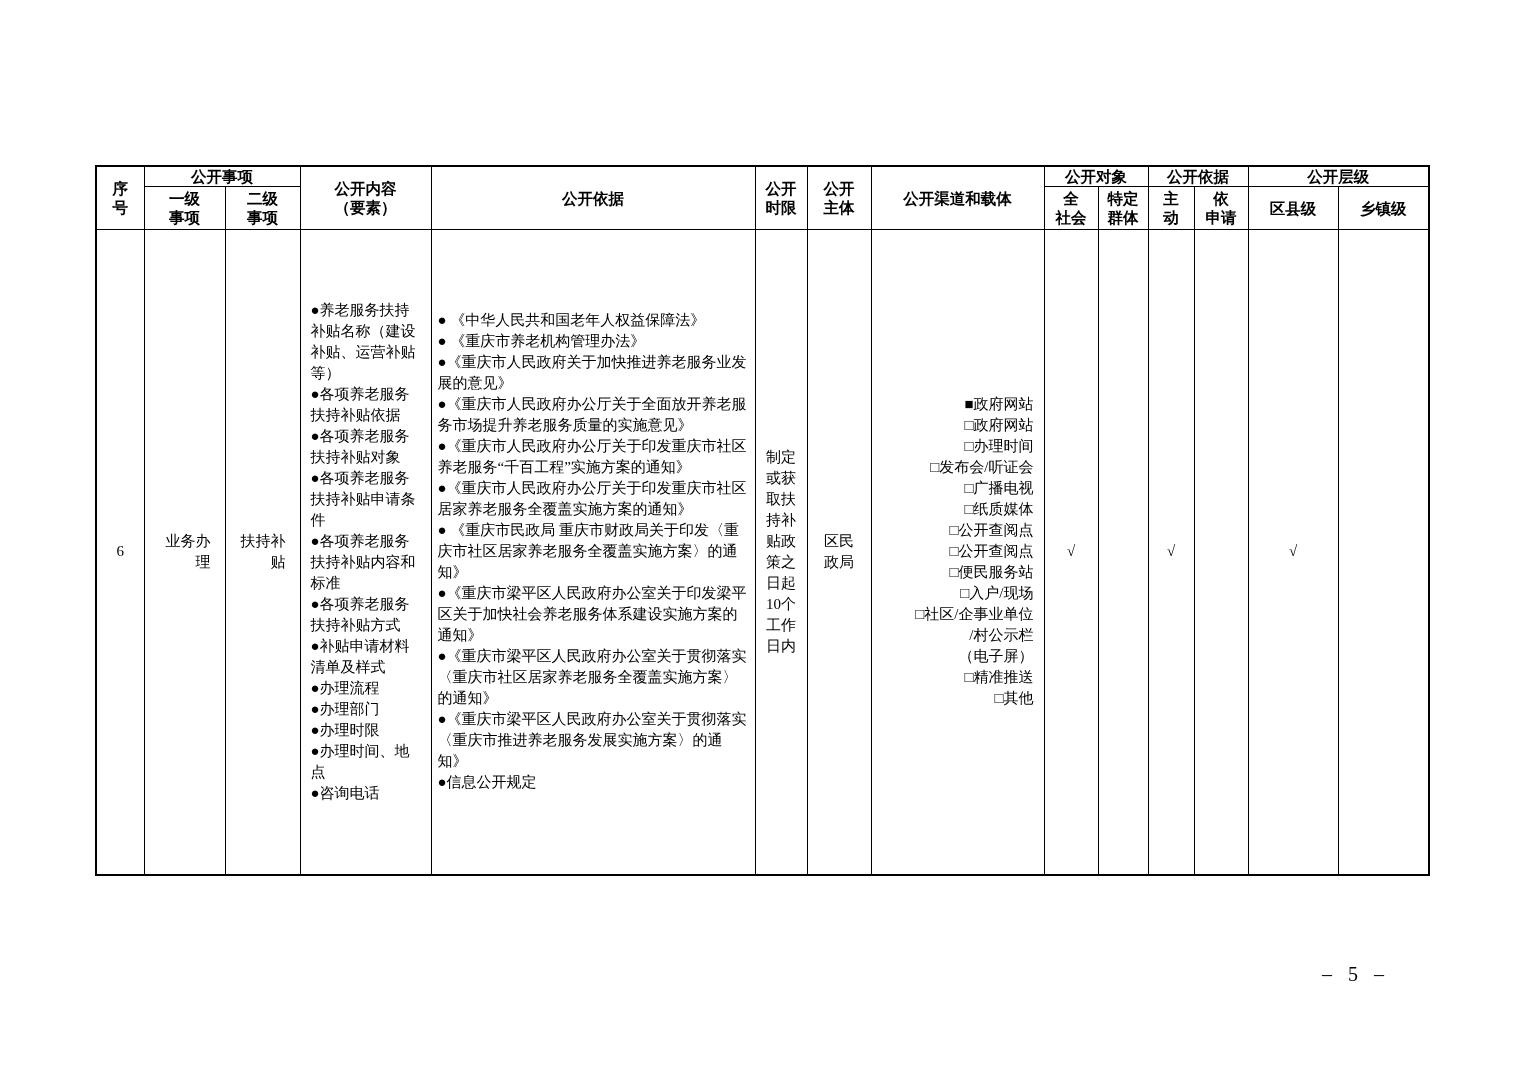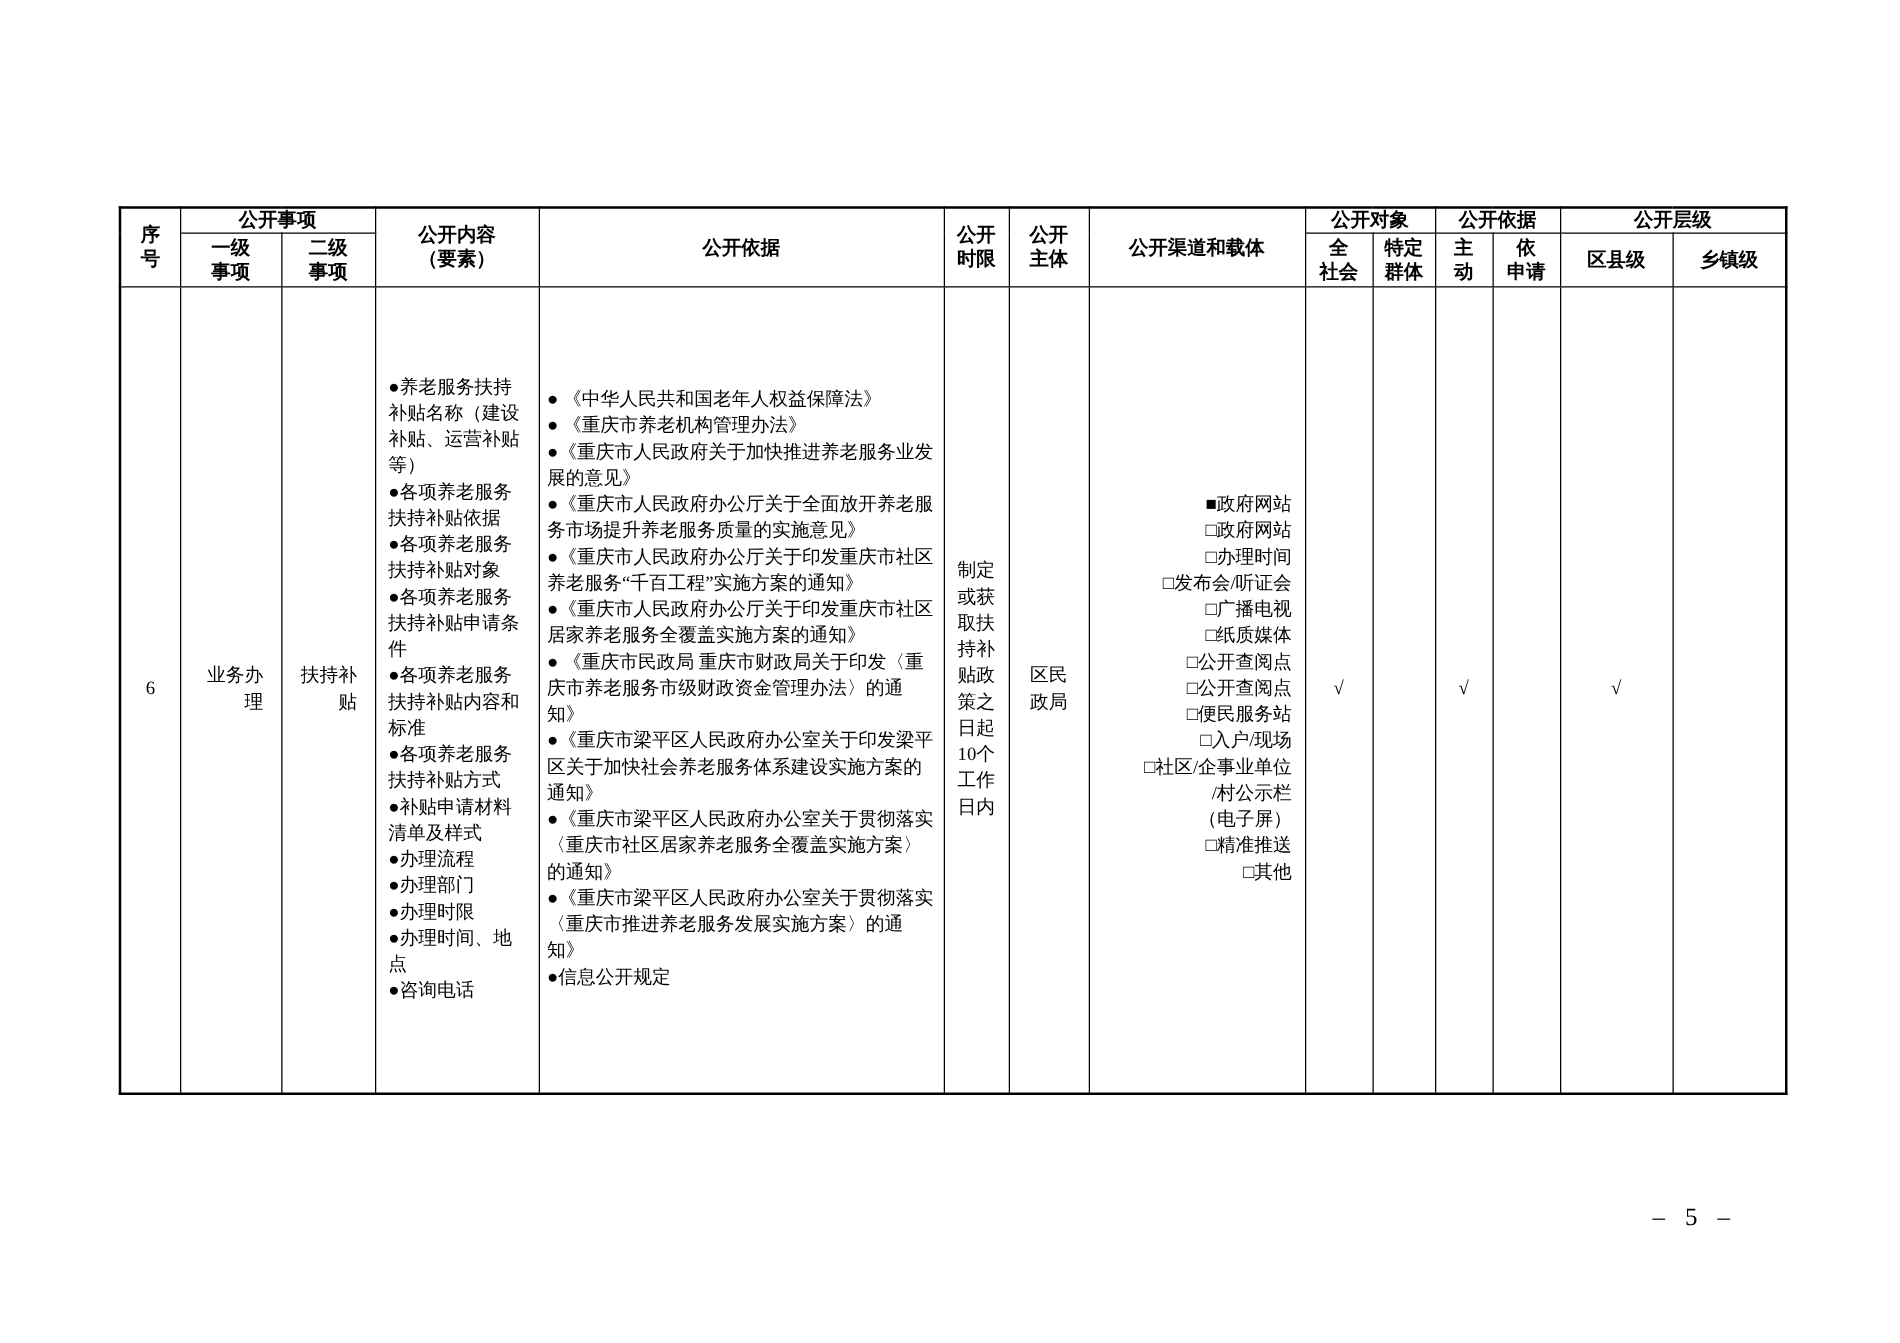--- a/index.html
+++ b/index.html
@@ -146,21 +146,21 @@
             </div>
         </td>
         <td class="cell-yiju">
           <div class="list-block">
               <div class="list-item">● 《中华人民共和国老年人权益保障法》</div>
               <div class="list-item">● 《重庆市养老机构管理办法》</div>
               <div class="list-item">●《重庆市人民政府关于加快推进养老服务业发展的意见》</div>
               <div class="list-item">●《重庆市人民政府办公厅关于全面放开养老服务市场提升养老服务质量的实施意见》</div>
               <div class="list-item">●《重庆市人民政府办公厅关于印发重庆市社区养老服务“千百工程”实施方案的通知》</div>
               <div class="list-item">●《重庆市人民政府办公厅关于印发重庆市社区居家养老服务全覆盖实施方案的通知》</div>
-              <div class="list-item">● 《重庆市民政局 重庆市财政局关于印发〈重庆市养老服务市级财政资金管理办法〉的通知》</div>
+              <div class="list-item">● 《重庆市民政局 重庆市财政局关于印发〈重庆市社区居家养老服务全覆盖实施方案〉的通知》</div>
               <div class="list-item">●《重庆市梁平区人民政府办公室关于印发梁平区关于加快社会养老服务体系建设实施方案的通知》</div>
               <div class="list-item">●《重庆市梁平区人民政府办公室关于贯彻落实〈重庆市社区居家养老服务全覆盖实施方案〉的通知》</div>
               <div class="list-item">●《重庆市梁平区人民政府办公室关于贯彻落实〈重庆市推进养老服务发展实施方案〉的通知》</div>
               <div class="list-item">●信息公开规定</div>
             </div>
         </td>
         <td class="cell-shixian">制定或获取扶持补贴政策之日起10个工作日内</td>
         <td class="cell-zhuti">区民政局</td>
         <td class="cell-qudao">
           <div class="list-block">

